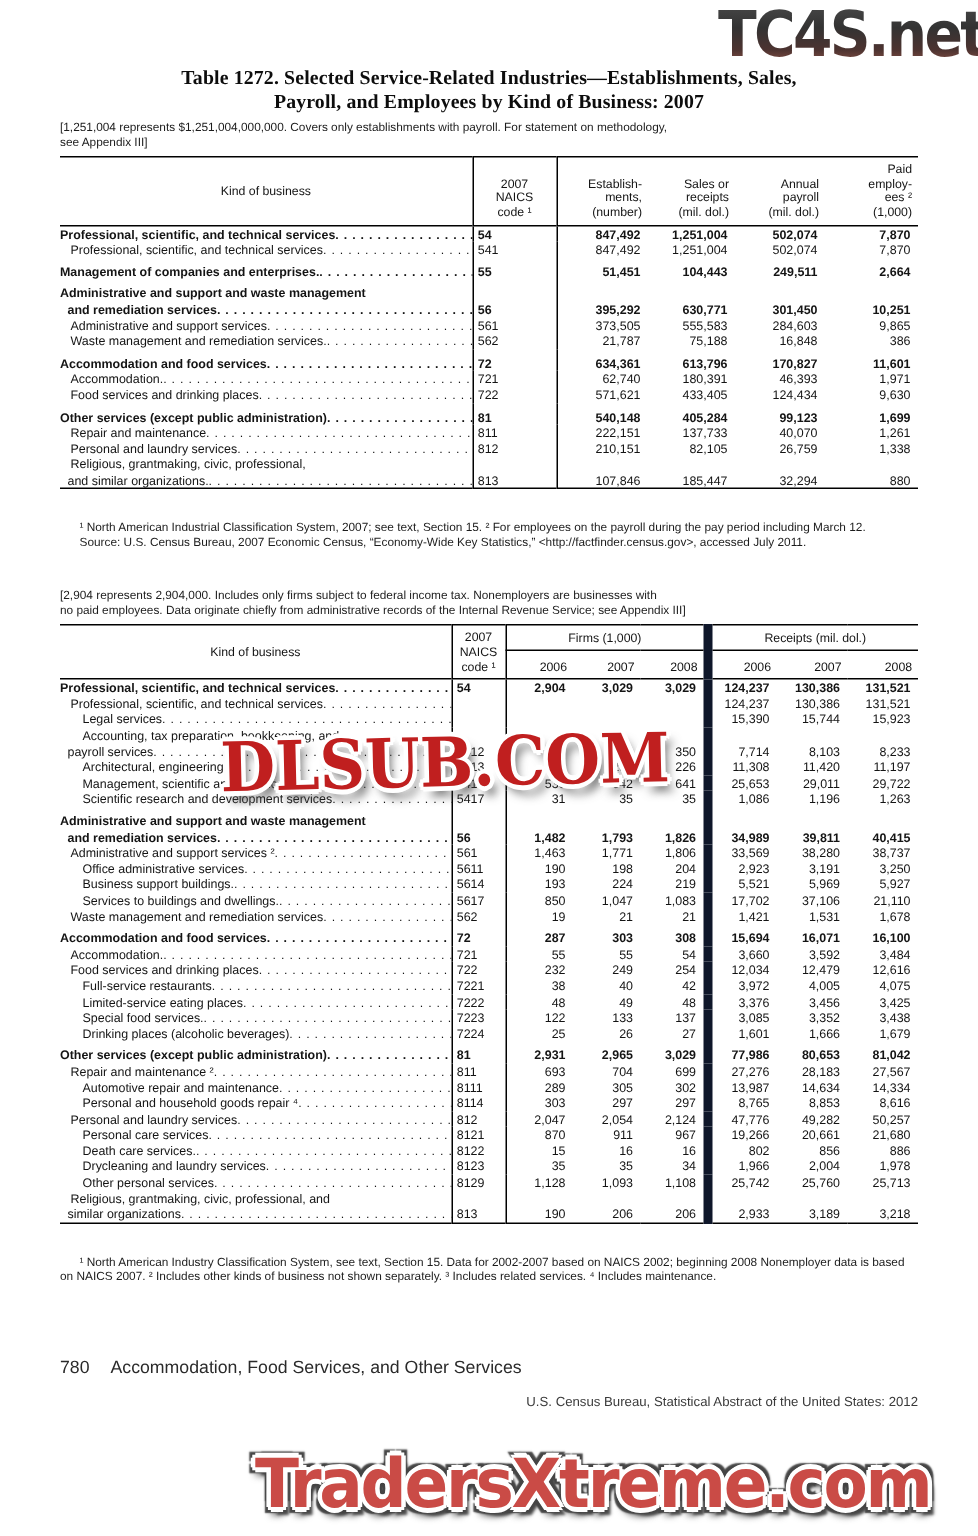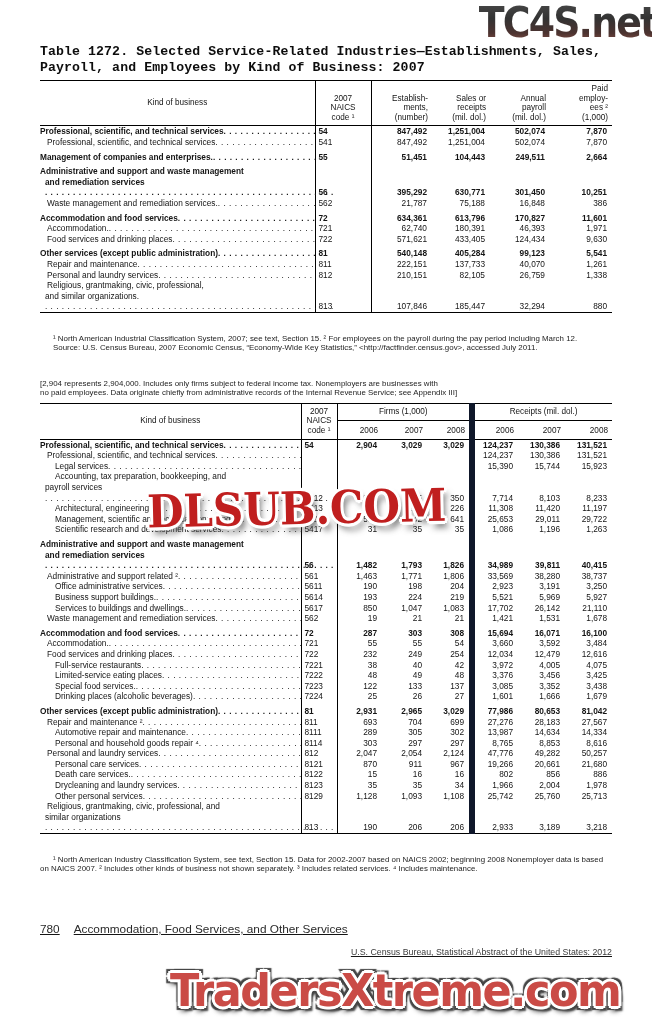--- a/index.html
+++ b/index.html
@@ -5,23 +5,23 @@
   html,body { margin:0; padding:0; }
   body {
     width:652px; height:1024px; background:#ffffff; position:relative; overflow:hidden;
     font-family:"Liberation Sans", sans-serif; color:#141414;
     -webkit-font-smoothing:antialiased;
   }
   .content { padding:44px 40px 0 40px; position:relative; z-index:1; }
 
   
   .tbl-title {
-    font-family:Liberation Mono, monospace; font-weight:bold;
+    font-family:Liberation Serif, serif; font-weight:bold;
     font-size:13.2px; line-height:16px; letter-spacing:0.1px;
-    white-space:pre-line; margin:0 0 4px 0; color:#0d0d0d;
+    white-space:pre-line; margin:0 0 4px 0; color:#0d0d0d;text-align:center;
   }
   .headnote {
     font-size:7.9px; line-height:9.6px; white-space:pre-line;
     margin:0 0 5px 0; color:#1c1c1c;
   }
   .footnotes { margin-top:21px; }
   .footnotes p {
     font-size:7.9px; line-height:9.4px; margin:0; text-indent:13px; color:#1c1c1c;
   }
 
@@ -49,25 +49,25 @@
   .tbl tbody tr.gap td { padding-top:4px; }
   .lblline { display:flex; align-items:baseline; }
   .lbltext { white-space:nowrap; }
   .dots { flex:1 1 auto; overflow:hidden; white-space:nowrap; }
   .dots::after {
     content:" . . . . . . . . . . . . . . . . . . . . . . . . . . . . . . . . . . . . . . . . . . . . . . . . . . . .";
     letter-spacing:0.5px;
   }
   .ind1 { padding-left:7px; }
   .ind2 { padding-left:15px; }
-  .wrap2 { padding-left:5px;flex-direction:column; }
+  .wrap2 { padding-left:5px; }
   .gap-between-tables { height:26px; }
 
   
-  .footer { margin-top:48px;text-decoration:underline; }
+  .footer { margin-top:48px; }
   .footer-line1 { font-size:11.8px; color:#2a2a2a; }
   .footer-line1 .sec { margin-left:14px; }
   .footer-line2 { font-size:8.8px; color:#3a3a3a; text-align:right; margin-top:11px; }
 
   
   .wm { position:absolute; z-index:5; pointer-events:none; }
   .wm-top {
     top:0px; right:-4px;
     font-family:"DejaVu Sans", sans-serif; font-weight:bold;
     font-size:42px; letter-spacing:-2px; line-height:46px;
@@ -102,20 +102,22 @@
 </style>
 </head>
 <body>
 
 <div class="wm wm-top">TC4S.net</div>
 
 <div class="content">
 
   <h2 class="tbl-title">Table 1272. Selected Service-Related Industries—Establishments, Sales,
 Payroll, and Employees by Kind of Business: 2007</h2>
+  <p class="headnote">[1,251,004 represents $1,251,004,000,000. Covers only establishments with payroll. For statement on methodology,
+see Appendix III]</p>
   <table class="tbl" id="tbl1272">
       <colgroup>
         <col style="width: 275px;">
         <col style="width: 56px;">
         <col style="width: 61px;">
         <col style="width: 58px;">
         <col style="width: 60px;">
         <col style="width: 62px;">
       </colgroup>
       <thead>
@@ -189,20 +191,33 @@
           </td>
           <td class="code">56</td>
           <td class="num">395,292</td>
           <td class="num">630,771</td>
           <td class="num">301,450</td>
           <td class="num">10,251</td>
         </tr>
         <tr>
           <td>
             <div class="lblline ind1">
+              <span class="lbltext">Administrative and support services</span>
+              <span class="dots"></span>
+            </div>
+          </td>
+          <td class="code">561</td>
+          <td class="num">373,505</td>
+          <td class="num">555,583</td>
+          <td class="num">284,603</td>
+          <td class="num">9,865</td>
+        </tr>
+        <tr>
+          <td>
+            <div class="lblline ind1">
               <span class="lbltext">Waste management and remediation services.</span>
               <span class="dots"></span>
             </div>
           </td>
           <td class="code">562</td>
           <td class="num">21,787</td>
           <td class="num">75,188</td>
           <td class="num">16,848</td>
           <td class="num">386</td>
         </tr>
@@ -249,21 +264,21 @@
           <td>
             <div class="lblline ">
               <span class="lbltext">Other services (except public administration)</span>
               <span class="dots"></span>
             </div>
           </td>
           <td class="code">81</td>
           <td class="num">540,148</td>
           <td class="num">405,284</td>
           <td class="num">99,123</td>
-          <td class="num">5,541</td>
+          <td class="num">1,699</td>
         </tr>
         <tr>
           <td>
             <div class="lblline ind1">
               <span class="lbltext">Repair and maintenance</span>
               <span class="dots"></span>
             </div>
           </td>
           <td class="code">811</td>
           <td class="num">222,151</td>
@@ -457,21 +472,21 @@
           <td class="num">1,482</td>
           <td class="num">1,793</td>
           <td class="num">1,826</td>
           <td class="num bl">34,989</td>
           <td class="num">39,811</td>
           <td class="num">40,415</td>
         </tr>
         <tr>
           <td>
             <div class="lblline ind1">
-              <span class="lbltext">Administrative and support related ²</span>
+              <span class="lbltext">Administrative and support services ²</span>
               <span class="dots"></span>
             </div>
           </td>
           <td class="code">561</td>
           <td class="num">1,463</td>
           <td class="num">1,771</td>
           <td class="num">1,806</td>
           <td class="num bl">33,569</td>
           <td class="num">38,280</td>
           <td class="num">38,737</td>
@@ -511,21 +526,21 @@
             <div class="lblline ind2">
               <span class="lbltext">Services to buildings and dwellings.</span>
               <span class="dots"></span>
             </div>
           </td>
           <td class="code">5617</td>
           <td class="num">850</td>
           <td class="num">1,047</td>
           <td class="num">1,083</td>
           <td class="num bl">17,702</td>
-          <td class="num">26,142</td>
+          <td class="num">37,106</td>
           <td class="num">21,110</td>
         </tr>
         <tr>
           <td>
             <div class="lblline ind1">
               <span class="lbltext">Waste management and remediation services</span>
               <span class="dots"></span>
             </div>
           </td>
           <td class="code">562</td>

